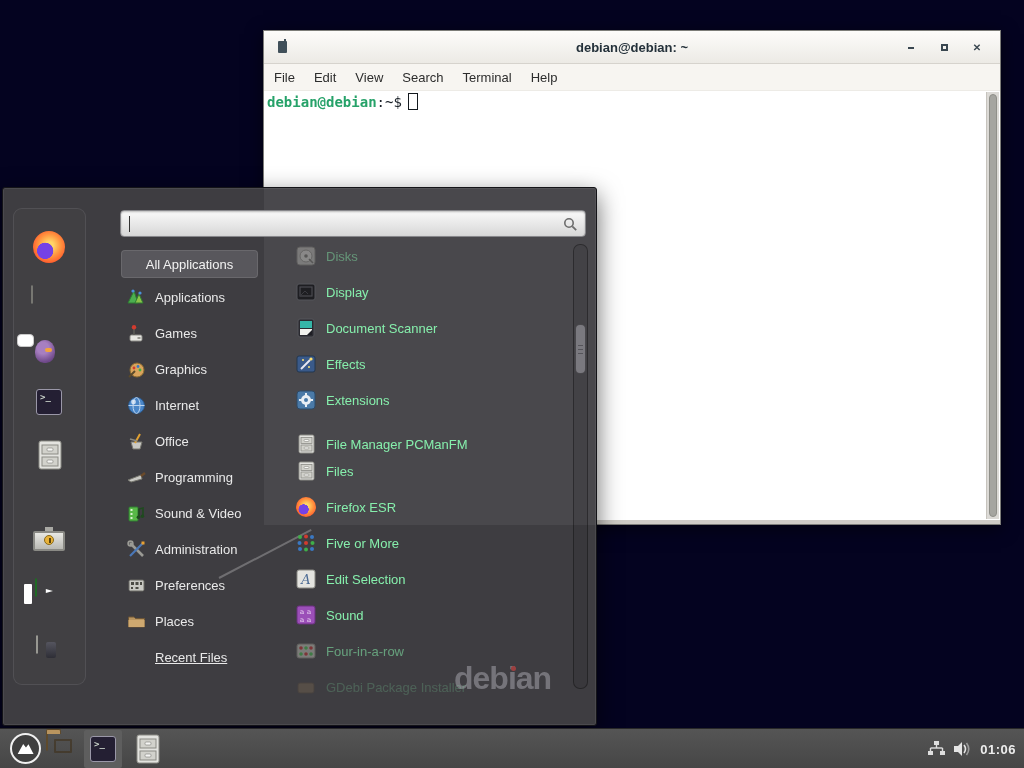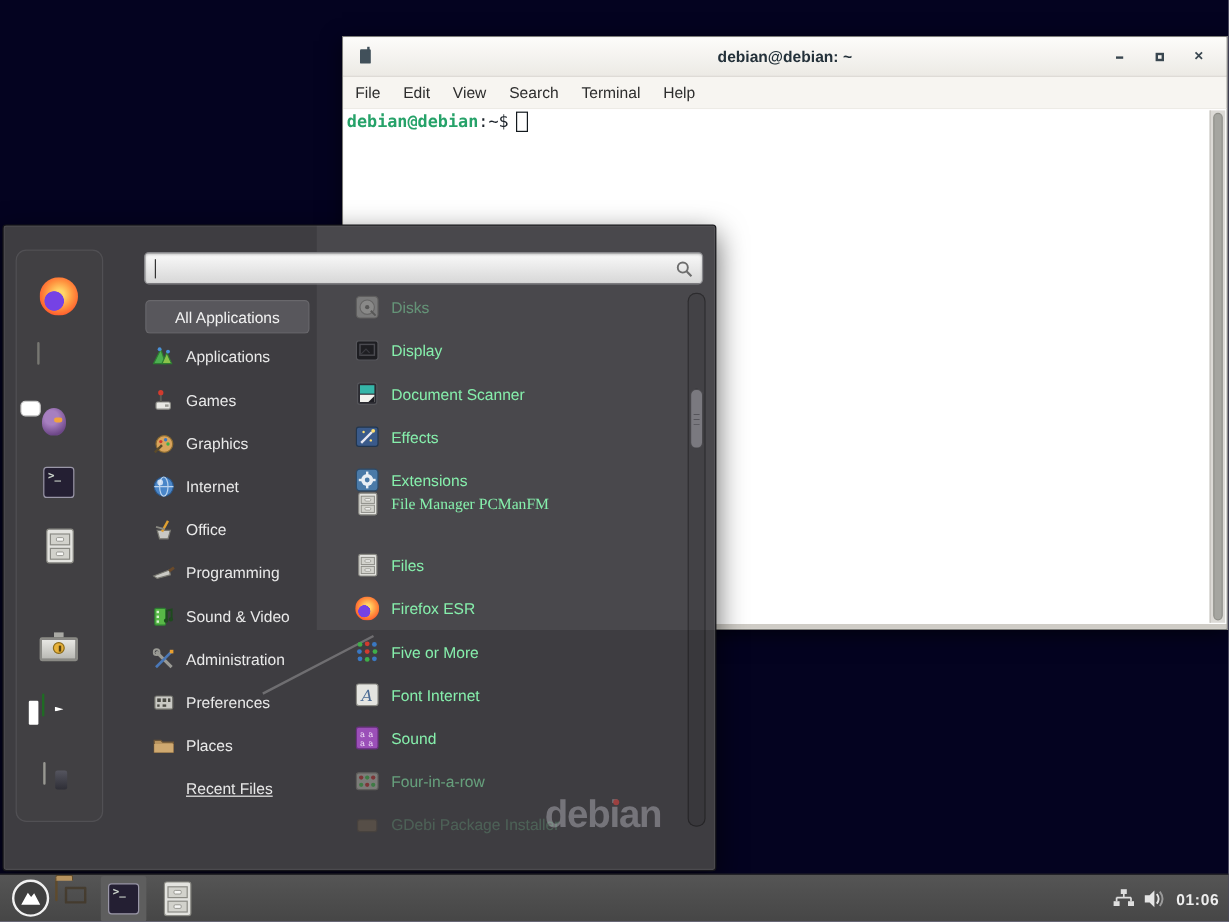--- a/index.html
+++ b/index.html
@@ -3,21 +3,21 @@
 <meta charset="utf-8">
 <style>
   * { margin:0; padding:0; box-sizing:border-box; }
   html,body { width:1024px; height:768px; overflow:hidden; }
   body { font-family:"Liberation Sans", sans-serif; }
   #screen { position:relative; width:1024px; height:768px; background:#040320; overflow:hidden; }
 
   
   .term-window { position:absolute; left:263px; top:30px; width:738px; height:495px;
     background:#fff; border:1px solid #7d7d79; box-shadow:0 4px 16px rgba(0,0,0,.55);
-    display:flex; flex-direction:column;margin-left:22px; }
+    display:flex; flex-direction:column; }
   .term-titlebar { height:33px; background:linear-gradient(#fdfcfa,#eceae5);
     border-bottom:1px solid #d6d3cd; position:relative; display:flex; align-items:center; justify-content:center; flex:0 0 33px;}
   .term-title { font-size:13px; font-weight:bold; color:#24313a; }
   .term-app-icon { position:absolute; left:14px; top:10px; width:9px; height:12px;
     background:#41505a; border-radius:1px; }
   .term-app-icon::after { content:""; position:absolute; left:6px; top:-2px; width:2px; height:4px; background:#41505a; }
   .term-btn { position:absolute; top:0; height:33px; width:22px; display:flex; align-items:center; justify-content:center; cursor:pointer; }
   .term-btn-min { right:78px; } .term-btn-max { right:45px; } .term-btn-close { right:12px; }
   .glyph-min { width:6px; height:2px; background:#3a4750; }
   .glyph-max { width:7px; height:7px; border:2px solid #3a4750; }
@@ -386,21 +386,21 @@
         <circle cx="10" cy="10" r="5" fill="#e8eef4"></circle>
             <circle cx="10" cy="10" r="2" fill="#4a7aa8"></circle>
         <rect x="9" y="3" width="2" height="3" fill="#e8eef4"></rect>
             <rect x="9" y="14" width="2" height="3" fill="#e8eef4"></rect>
         <rect x="3" y="9" width="3" height="2" fill="#e8eef4"></rect>
             <rect x="14" y="9" width="3" height="2" fill="#e8eef4"></rect>
       </svg>
         </span>
       <span>Extensions</span>
     </div>
-    <div class="app-row" style="top:220px;font-family:Liberation Serif, serif;">
+    <div class="app-row" style="top:244px;">
       <span class="app-ic">
           <svg width="17" height="20" viewBox="0 0 17 20">
         <rect x="1" y="1" width="15" height="18" rx="1.5" fill="#e3e3df" stroke="#8b8b85"></rect>
         <rect x="3" y="3.5" width="11" height="6" fill="#d2d2cc" stroke="#8b8b85" stroke-width=".8"></rect>
         <rect x="6" y="5.5" width="5" height="2" rx="1" fill="#f6f6f4" stroke="#8b8b85" stroke-width=".6"></rect>
         <rect x="3" y="11" width="11" height="6" fill="#d2d2cc" stroke="#8b8b85" stroke-width=".8"></rect>
         <rect x="6" y="13" width="5" height="2" rx="1" fill="#f6f6f4" stroke="#8b8b85" stroke-width=".6"></rect>
       </svg>
         </span>
       <span>File Manager PCManFM</span>
@@ -439,21 +439,21 @@
         </span>
       <span>Five or More</span>
     </div>
     <div class="app-row" style="top:379px;">
       <span class="app-ic">
           <svg width="20" height="20" viewBox="0 0 20 20">
         <rect x="1" y="1" width="18" height="18" rx="2" fill="#e4e4e0" stroke="#8b8b85"></rect>
         <text x="10" y="15" text-anchor="middle" font-family="DejaVu Serif, serif" font-style="italic" font-size="13" fill="#4a6a94">A</text>
       </svg>
         </span>
-      <span>Font Internet</span>
+      <span>Edit Selection</span>
     </div>
     <div class="app-row" style="top:415px;">
       <span class="app-ic">
           <svg width="20" height="20" viewBox="0 0 20 20">
         <rect x="1" y="1" width="18" height="18" rx="2" fill="#9b4fb8" stroke="#6a3080"></rect>
         <text x="6" y="9" text-anchor="middle" font-family="DejaVu Serif, serif" font-size="7" fill="#f2e4f8">a</text>
         <text x="13" y="9" text-anchor="middle" font-family="DejaVu Serif, serif" font-size="7" fill="#f2e4f8">a</text>
         <text x="6" y="17" text-anchor="middle" font-family="DejaVu Serif, serif" font-size="7" fill="#f2e4f8">a</text>
         <text x="13" y="17" text-anchor="middle" font-family="DejaVu Serif, serif" font-size="7" fill="#f2e4f8">a</text>
       </svg>

